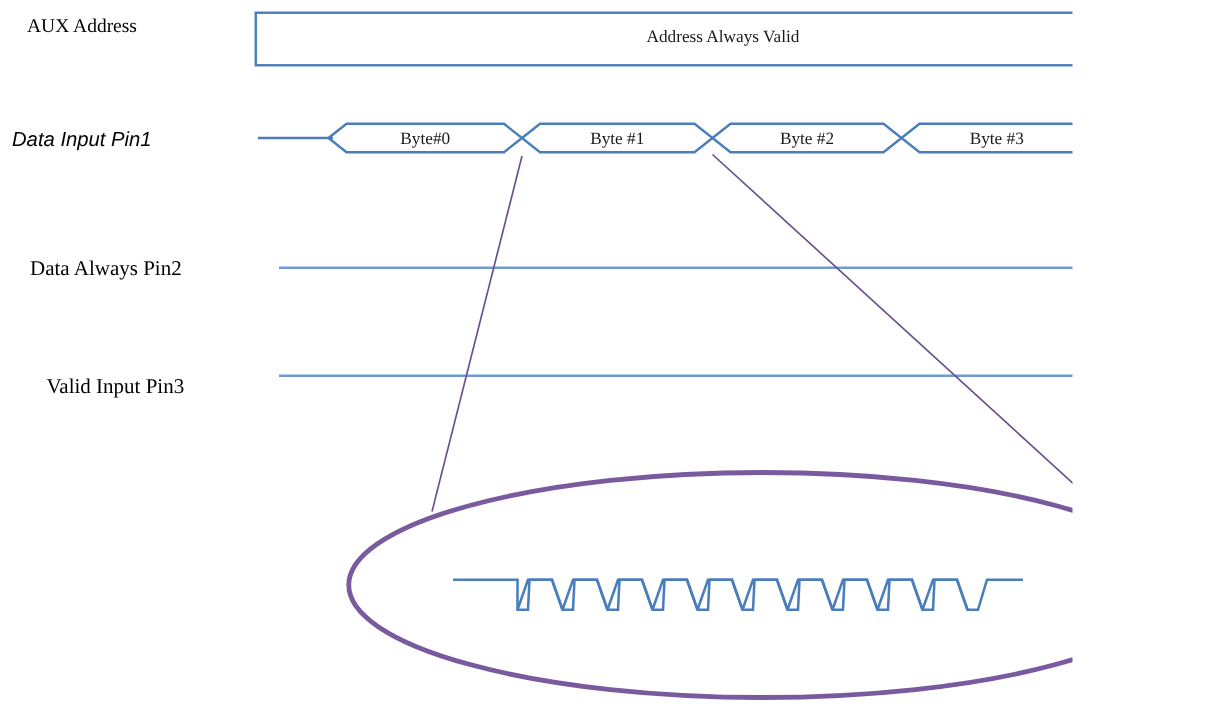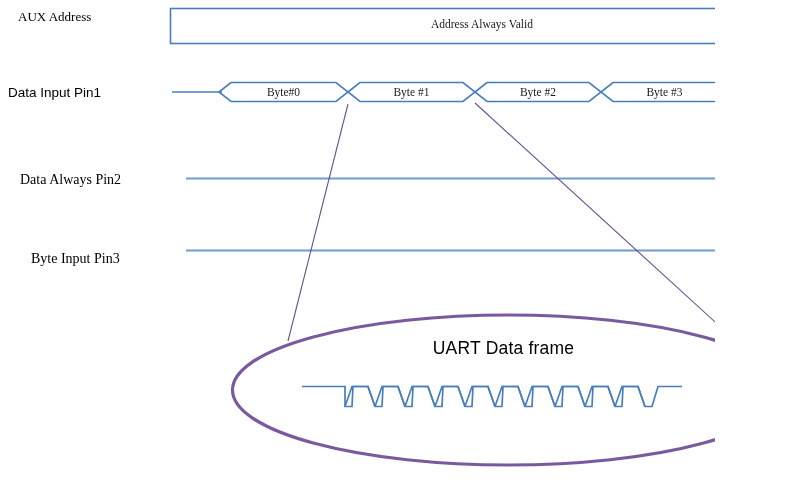--- a/index.html
+++ b/index.html
@@ -15,21 +15,21 @@
     overflow: hidden;
     font-family: "Liberation Serif", serif;
   }
   .lbl {
     position: absolute;
     white-space: nowrap;
     color: #000000;
     line-height: 1;
   }
   .lbl-serif { font-family: "Liberation Serif", serif; }
-  .lbl-sans  { font-family: "Liberation Sans", sans-serif; }
+  .lbl-sans  { font-family: "Liberation Sans", sans-serif; font-style: italic; }
 
   #aux-address-label { left: 18px;  top: 10px;  font-size: 13px; }
   #pin1-label        { left: 8px;   top: 86px;  font-size: 13.5px; }
   #pin2-label        { left: 20px;  top: 173px; font-size: 14px; }
   #pin3-label        { left: 31px;  top: 252px; font-size: 14px; }
 
   #uart-title {
     left: 0; top: 340px; width: 803px; text-align: center;
     font-size: 17.5px; letter-spacing: 0.2px;
   }
@@ -50,25 +50,22 @@
 <body>
 
 <div id="canvas">
 
   <div class="lbl lbl-serif" id="aux-address-label">AUX Address</div>
 
   <div class="lbl lbl-sans" id="pin1-label">Data Input Pin1</div>
 
   <div class="lbl lbl-serif" id="pin2-label">Data Always Pin2</div>
 
-  <div class="lbl lbl-serif" id="pin3-label">Byte Input Pin3</div>
+  <div class="lbl lbl-serif" id="pin3-label">Valid Input Pin3</div>
 
-  <div class="lbl lbl-sans" id="uart-title">
-    <span id="uart-title-inner">UART Data frame</span>
-  </div>
 
   <svg class="layer" viewBox="0 0 803 481">
 
     <rect id="aux-box" x="170.5" y="8.5" width="624" height="35" fill="none" stroke="#4a7ebb" stroke-width="1.6"></rect>
     <text id="aux-box-text" class="byte-text" x="482" y="28" text-anchor="middle">Address Always Valid</text>
 
     <line x1="172" y1="92" x2="222" y2="92" stroke="#4a7ebb" stroke-width="1.6"></line>
 
     <g id="byte-cells">
         <path d="M 219 92 L 231 82.5 L 336 82.5 L 348 92 L 336 101.5 L 231 101.5 Z" fill="none" stroke="#4a7ebb" stroke-width="1.6"></path>

